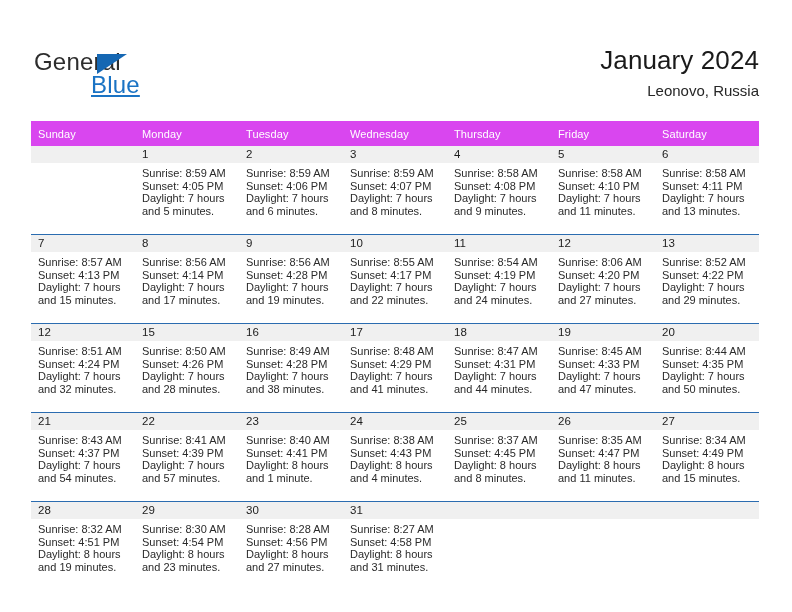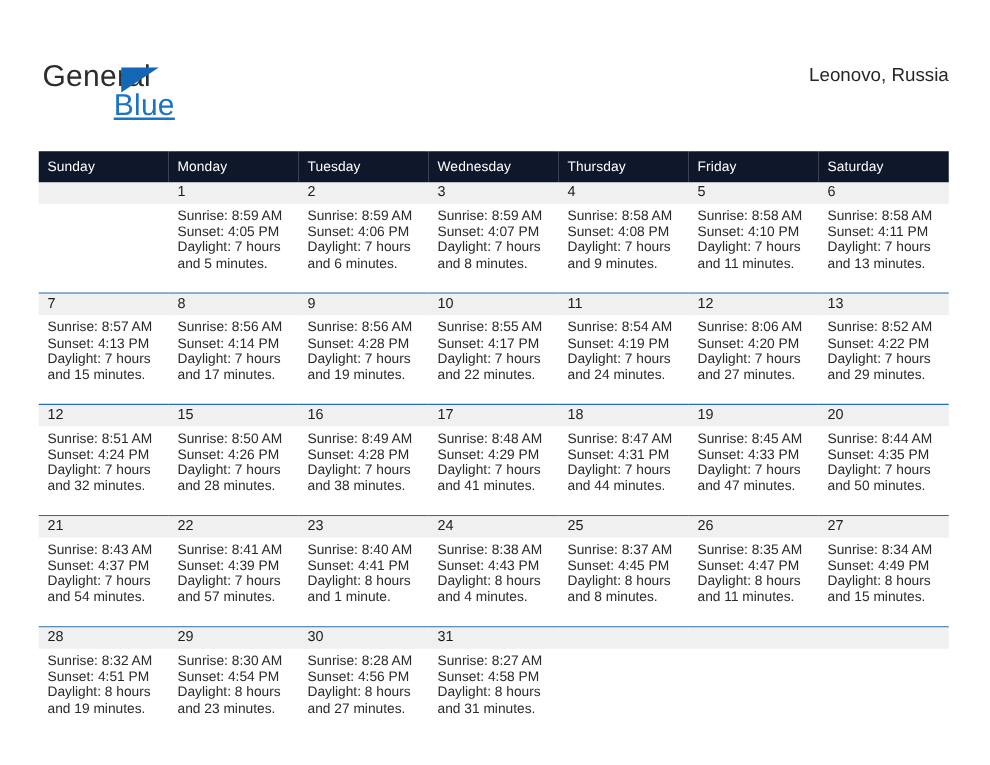--- a/index.html
+++ b/index.html
@@ -94,21 +94,21 @@
   
   .calendar {
     position: absolute;
     left: 31px;
     top: 105px;
     width: 728px;
     border-collapse: collapse;
     table-layout: fixed;
   }
   .calendar th {
-    background: #0f172a;
+    background: #d946ef;
     color: #ffffff;
     font-size: 11px;
     font-weight: normal;
     text-align: left;
     padding: 5px 0 5px 7px;
     height: 15px;
     letter-spacing: 0.1px;
   }
   .calendar col { width: 104px; }
 
@@ -150,20 +150,21 @@
 
   <div class="header">
 
     <div class="brand">
       <span class="brand-general">General</span>
       <span class="brand-triangle"></span>
       <span class="brand-blue">Blue</span>
     </div>
 
     <div class="title-block">
+      <h1 class="cal-title">January 2024</h1>
       <div class="cal-location">Leonovo, Russia</div>
     </div>
 
   </div>
 
   <table class="calendar">
     <colgroup>
       <col>
         <col>
         <col>

